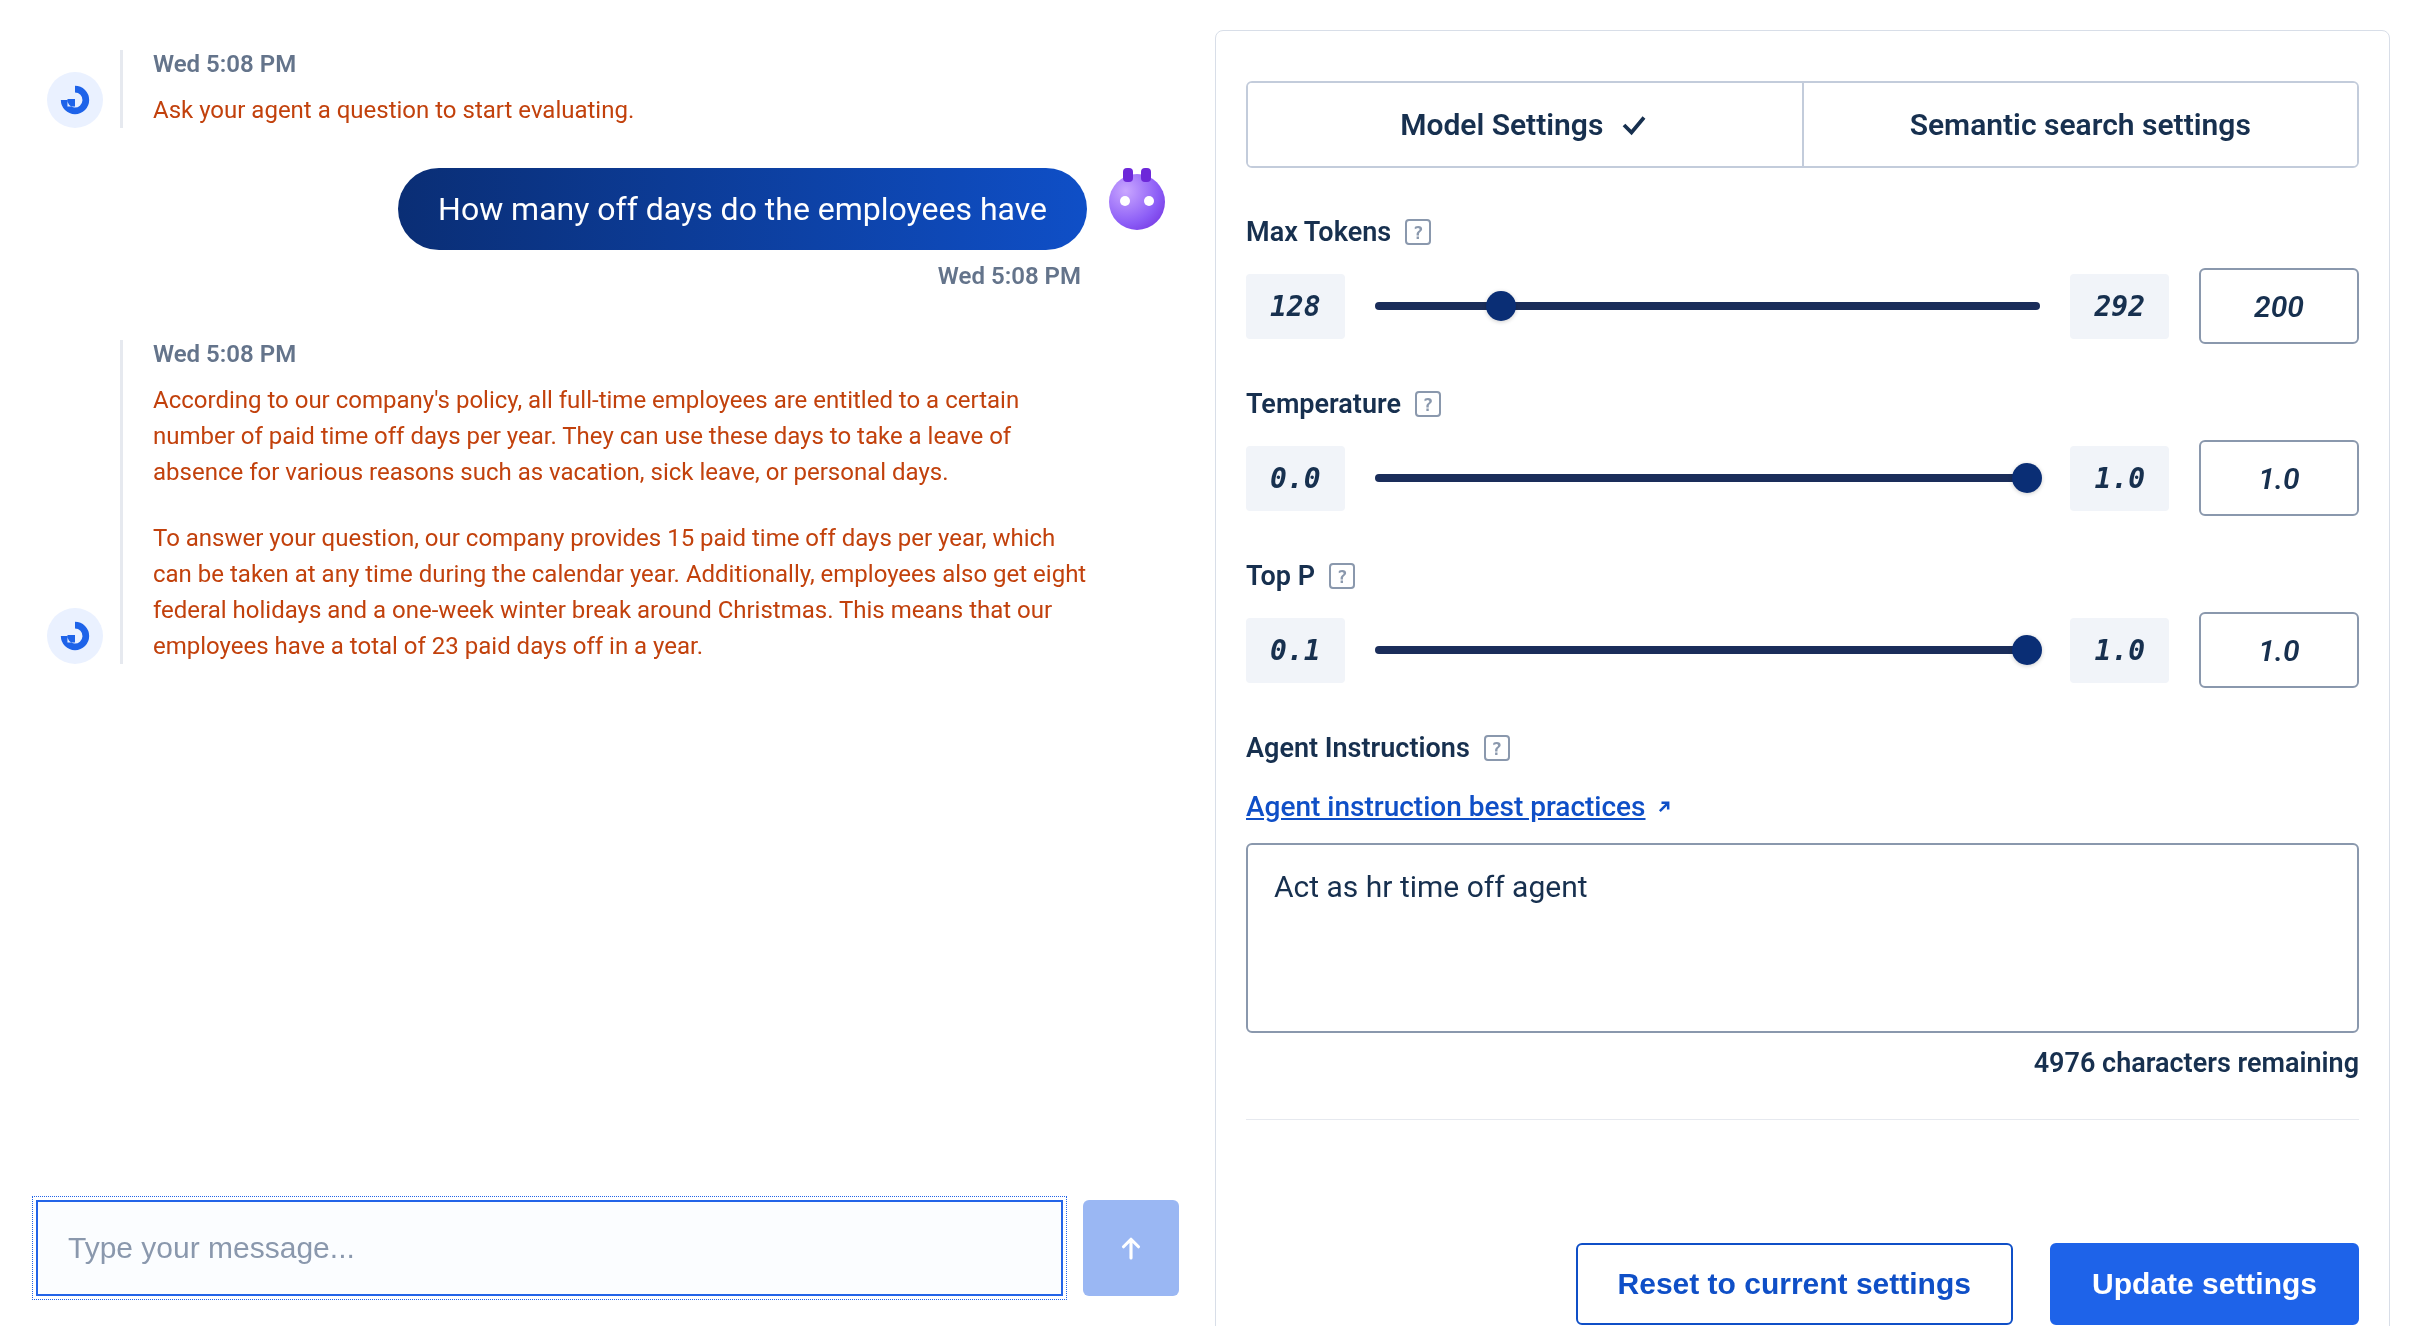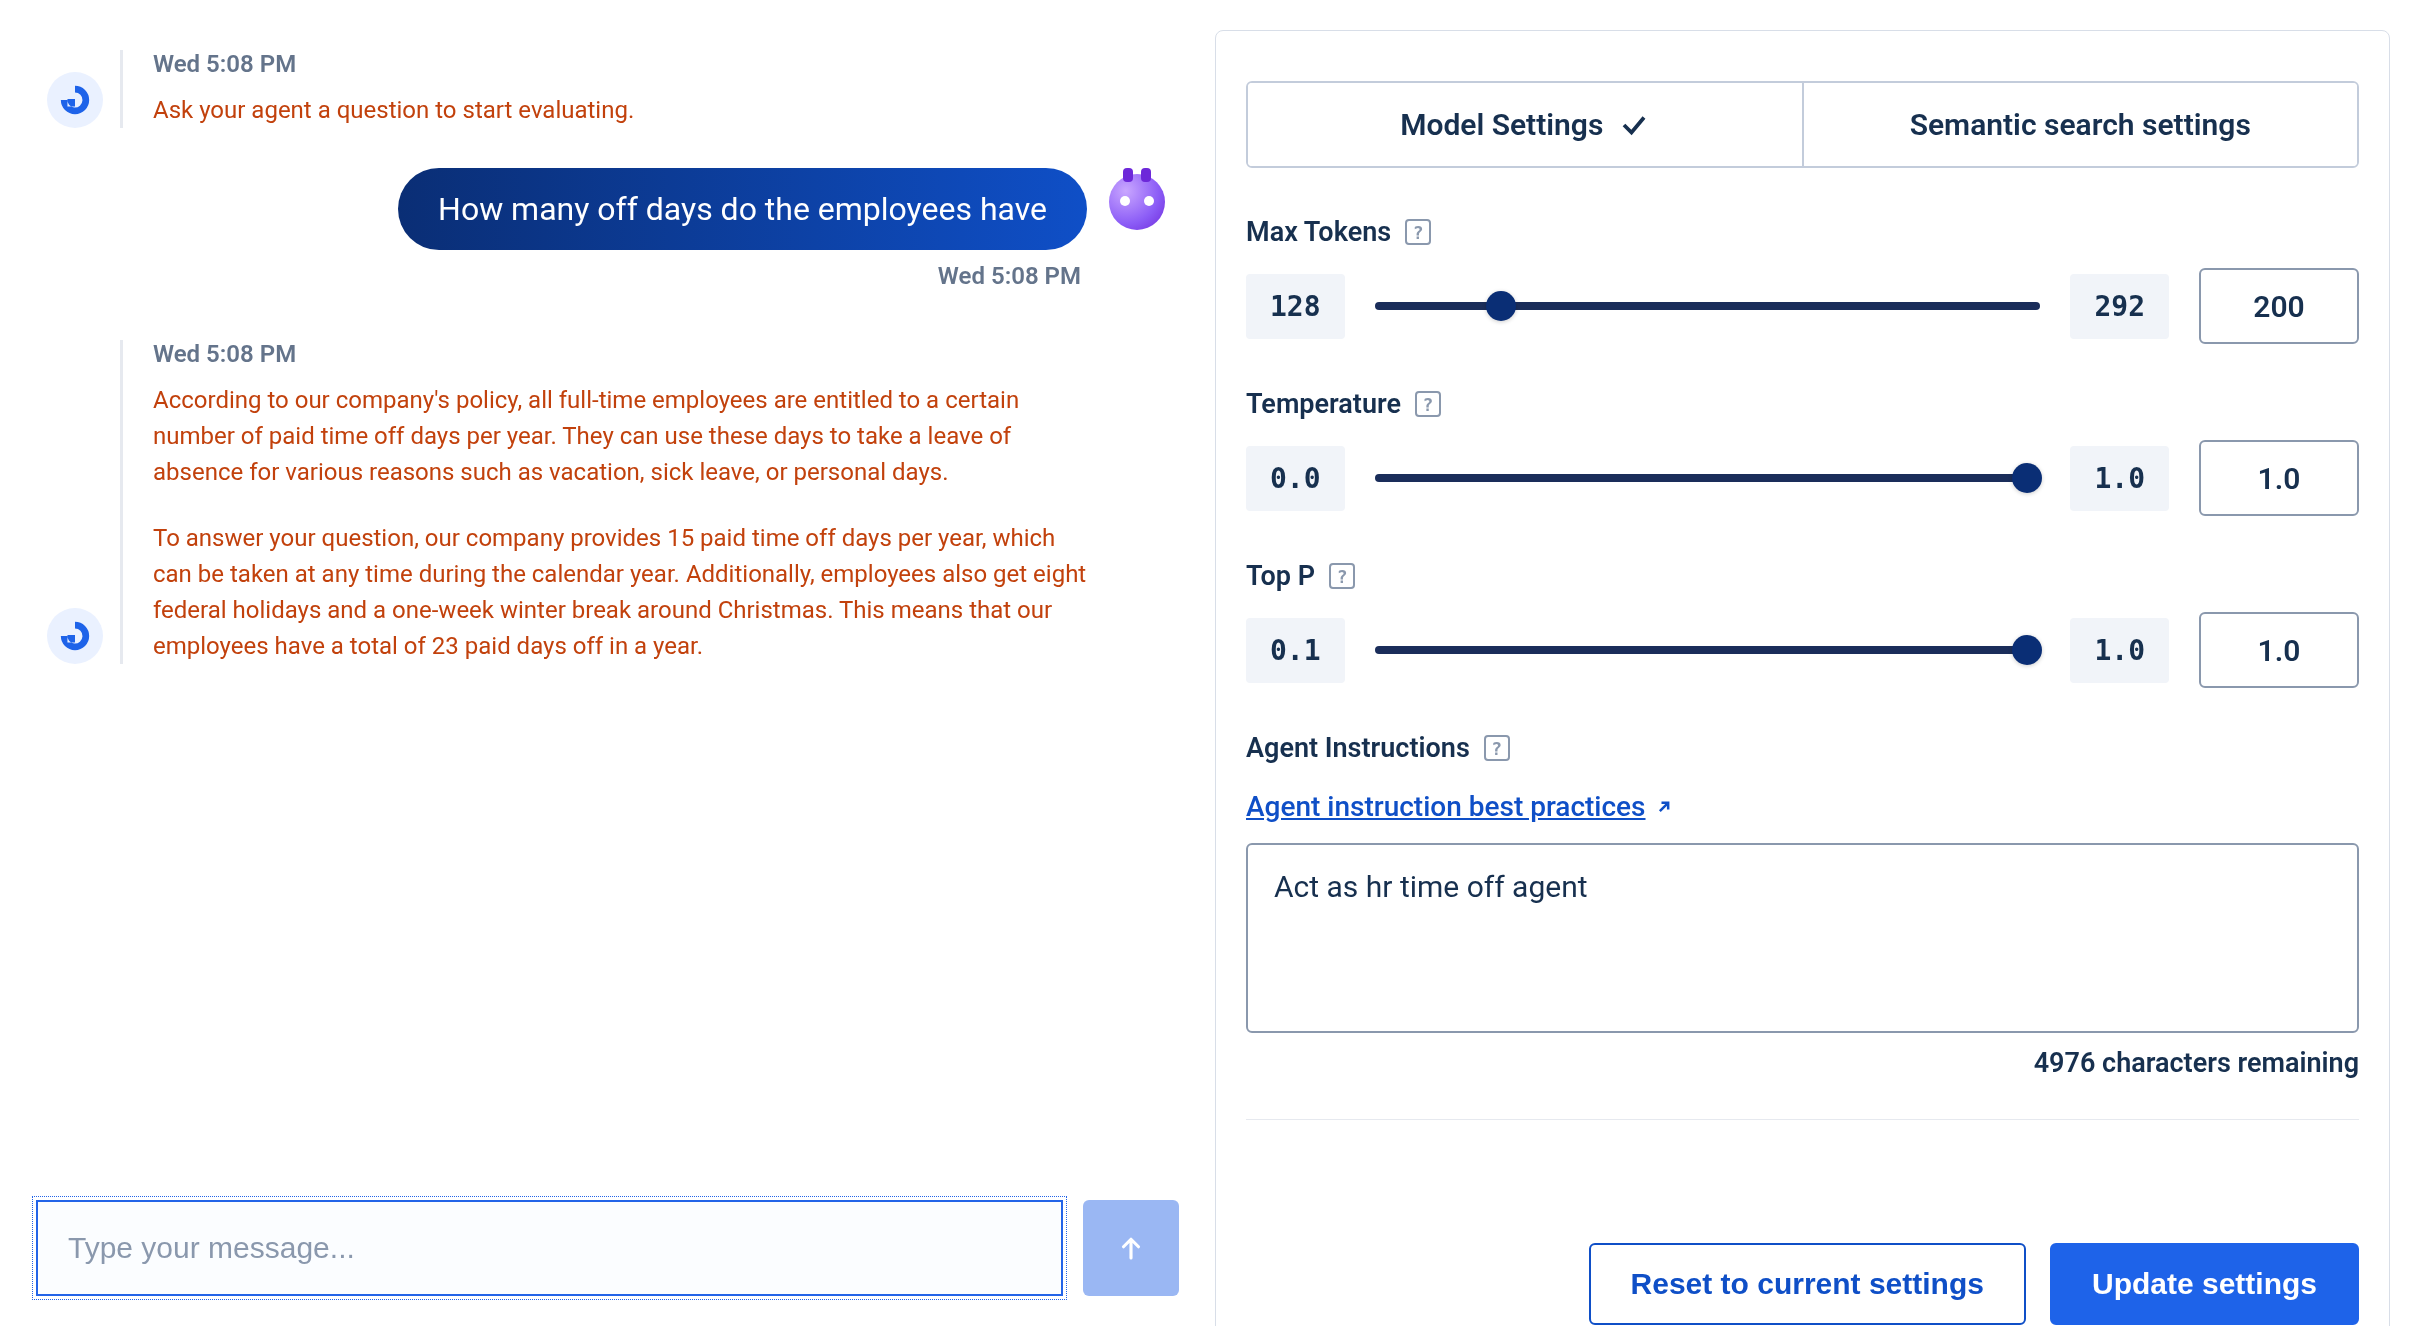--- a/index.html
+++ b/index.html
@@ -187,20 +187,21 @@
   .help-badge {
     display:inline-flex; align-items:center; justify-content:center;
     width:26px; height:26px;
     border:2px solid #8a98ad; border-radius:4px;
     font-size:18px; color:#8a98ad; font-weight:700;
     font-family: monospace;
   }
   .slider-group {
     display:flex; align-items:center; gap: 30px;
     margin-bottom: 44px;
+    font-style: italic;
   }
   .range-badge {
     background:#f1f4f9;
     color:#17304f;
     font-family: ui-monospace, Menlo, Consolas, monospace;
     font-size:28px; font-weight:600;
     padding: 16px 24px;
     border-radius:4px;
     min-width: 90px;
     text-align:center;
@@ -244,21 +245,21 @@
     text-align:right;
     font-size:27px; font-weight:600; color:#17304f;
     margin-top:14px;
   }
 
   .divider {
     height:1px; background:#e6e9ef;
     margin: 40px 0 34px 0;
   }
   .actions {
-    display:flex; justify-content:flex-end; gap:24px;
+    display:flex; justify-content:flex-end; gap:37px;
     margin-top:auto;
   }
   .btn {
     height: 82px; padding: 0 40px;
     border-radius:6px;
     font-size:30px; font-weight:600;
     cursor:pointer;
     display:flex; align-items:center; justify-content:center;
   }
   .btn-outline {

